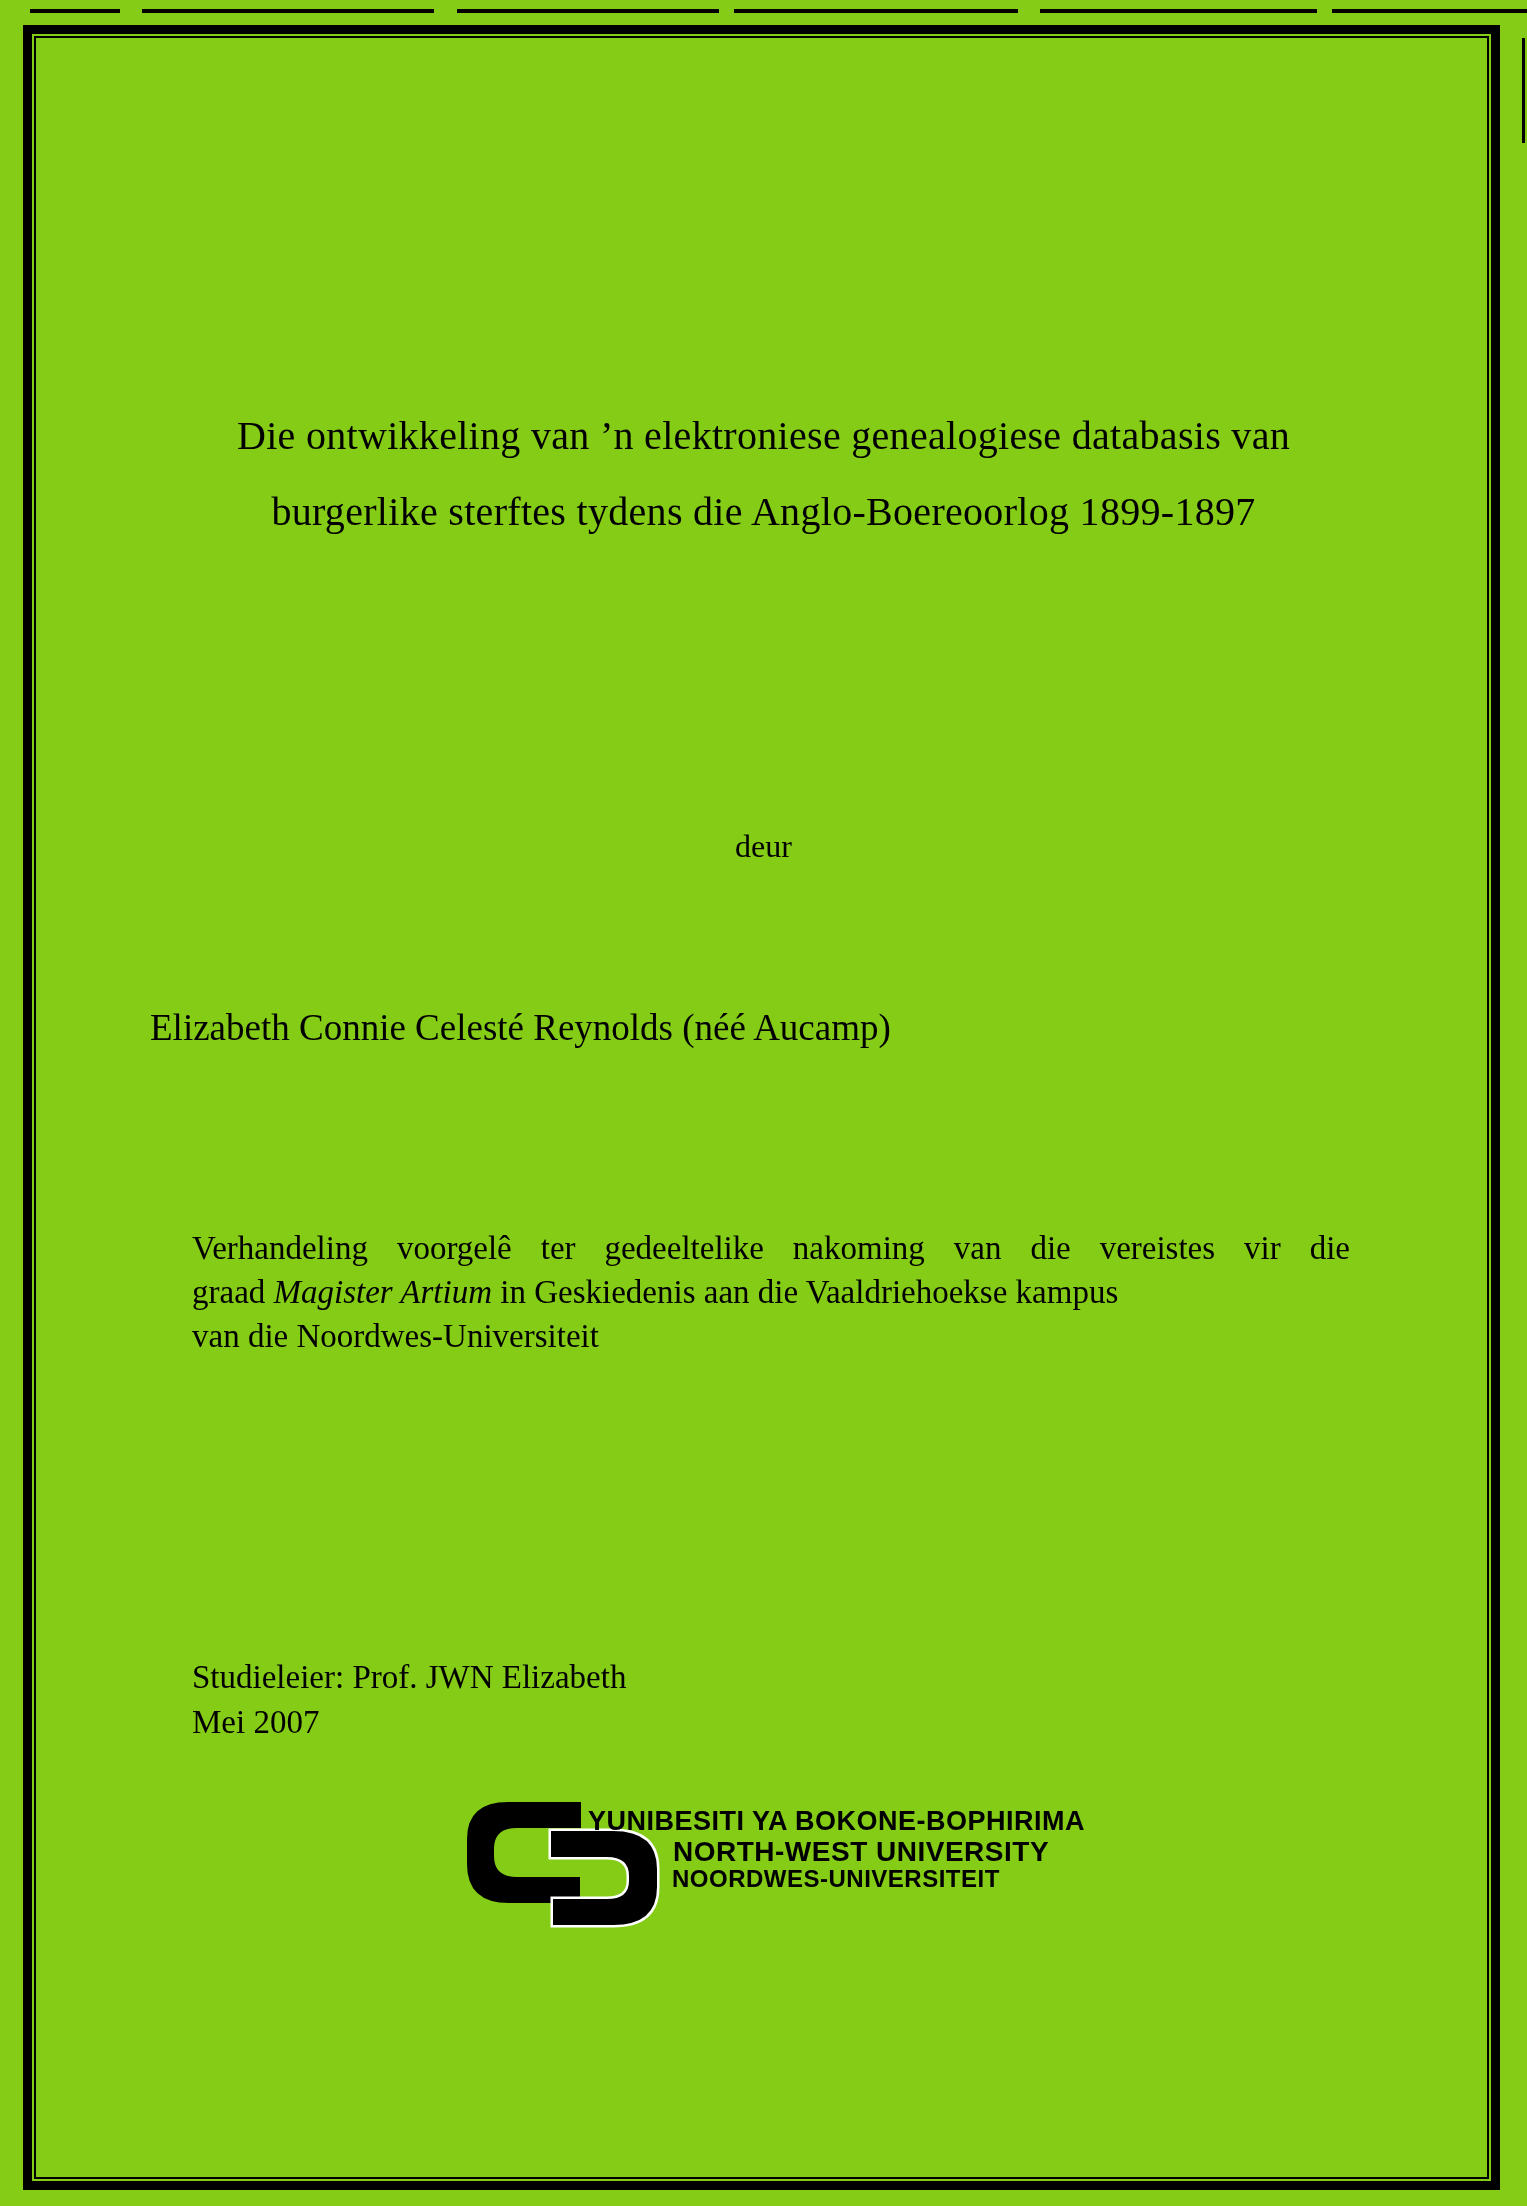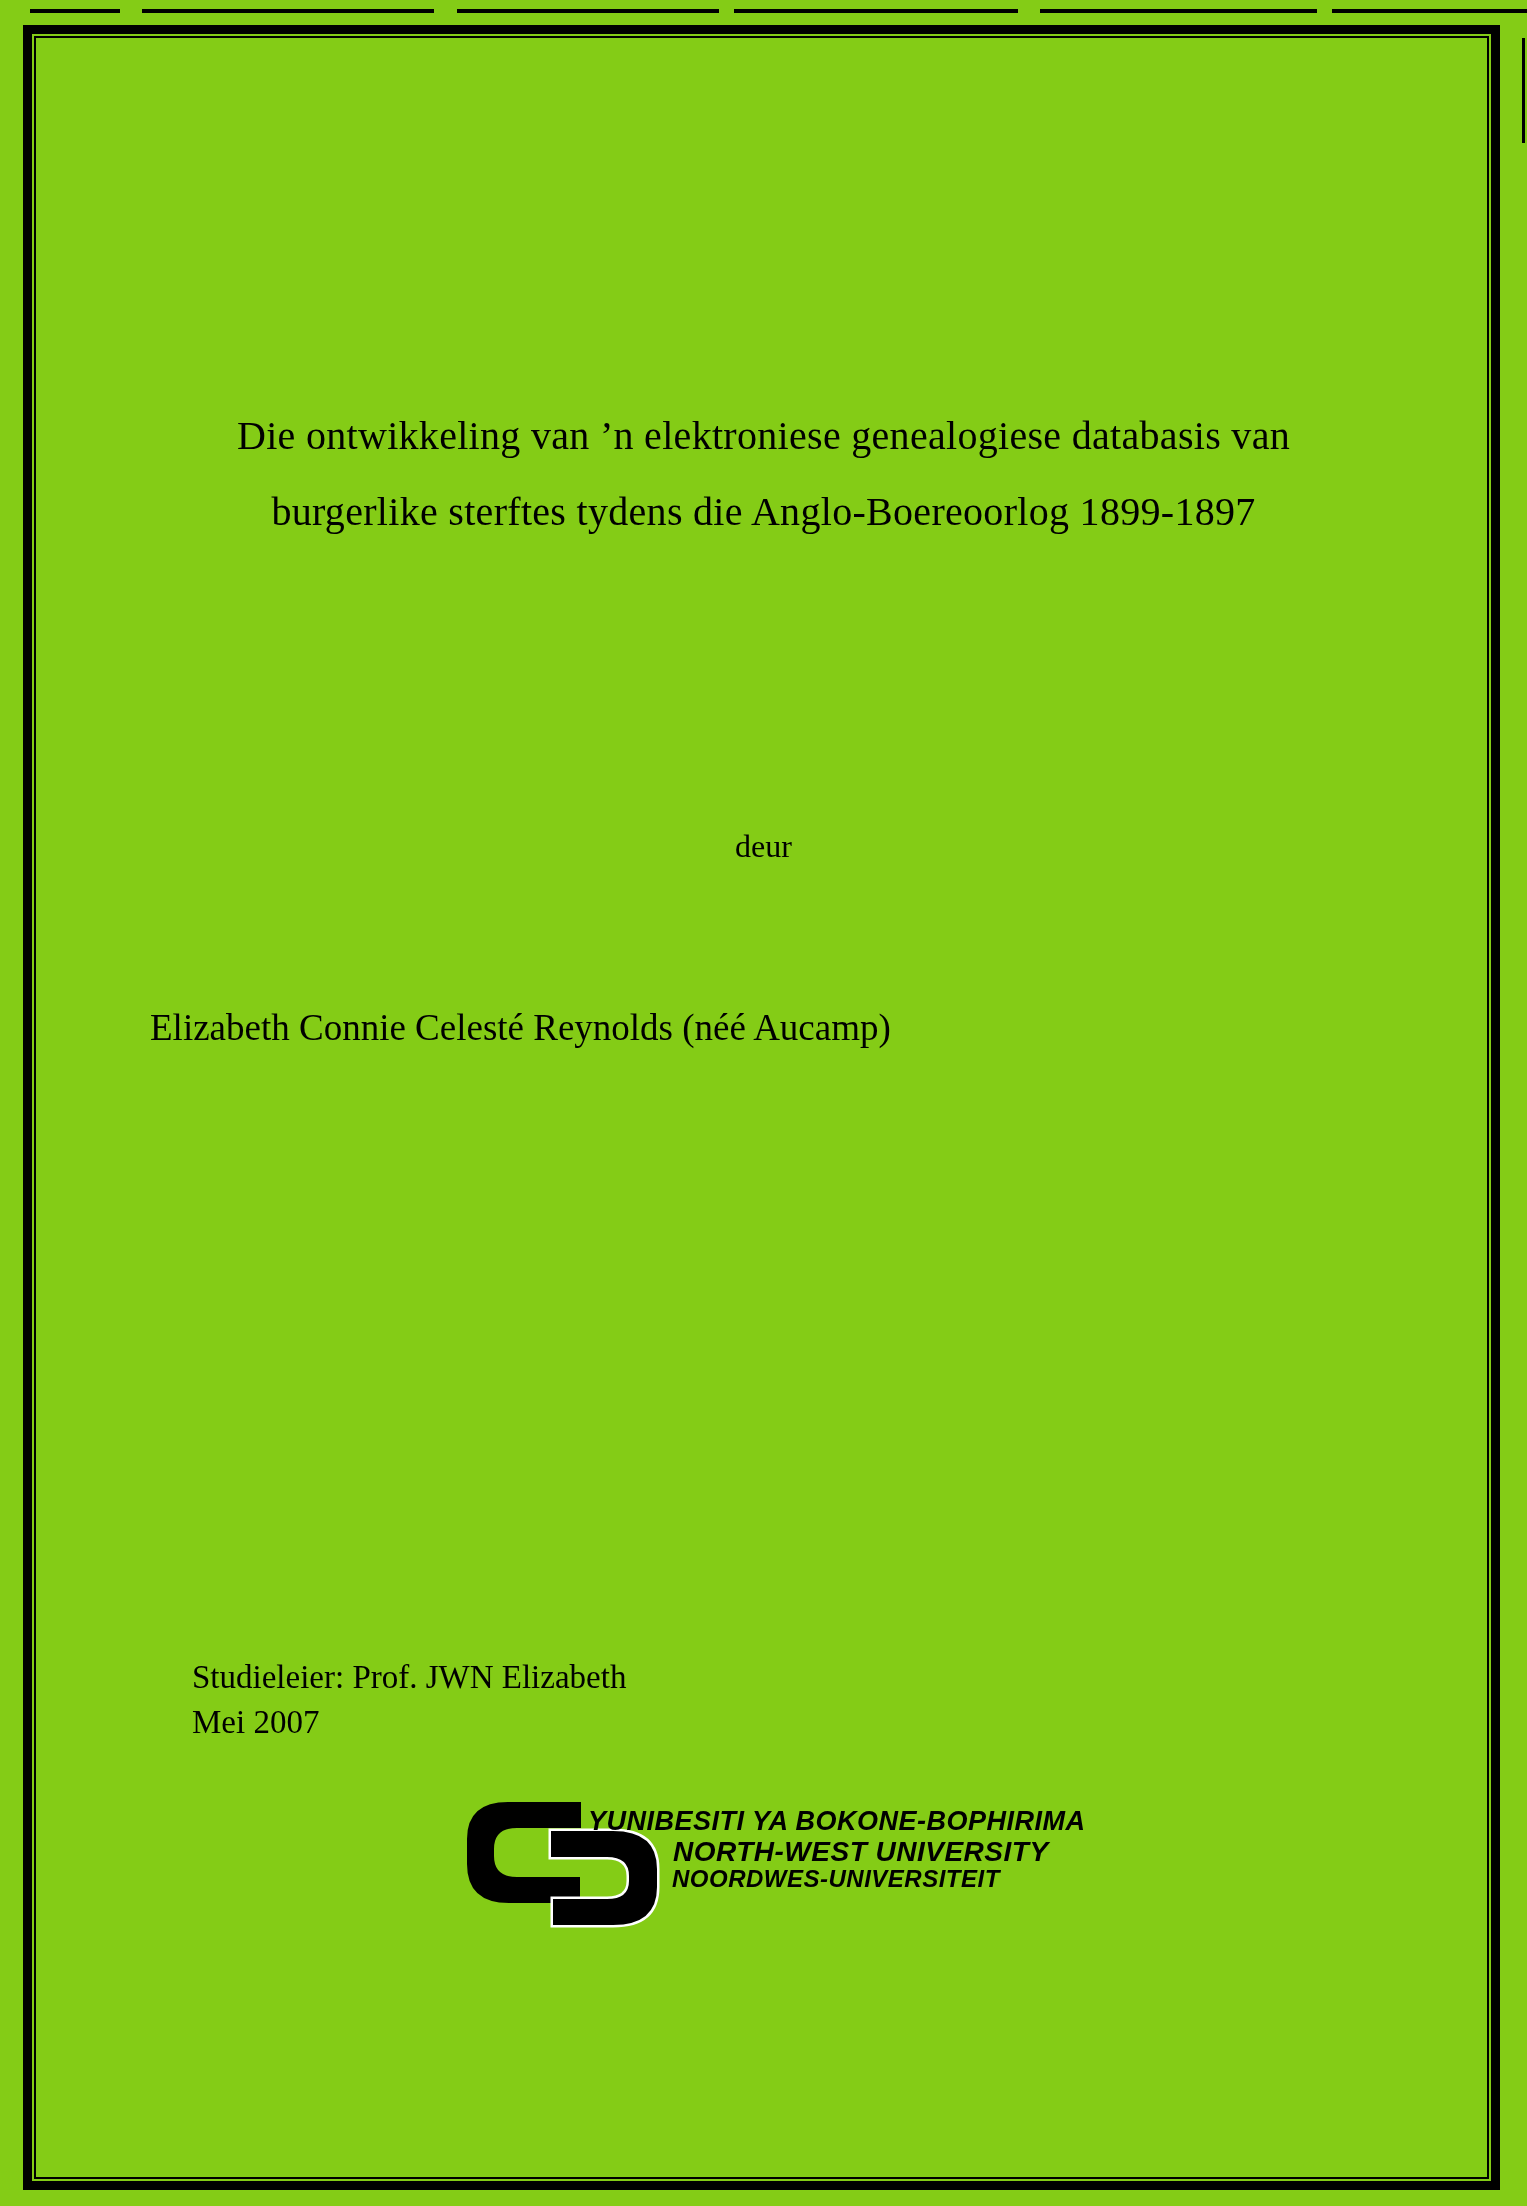--- a/index.html
+++ b/index.html
@@ -87,21 +87,20 @@
     position: absolute;
     top: 1799px; left: 463px;
     width: 198px; height: 132px;
   }
   .logo-line {
     position: absolute;
     font-family: "Liberation Sans", sans-serif;
     font-weight: 700;
     letter-spacing: 0.5px;
     white-space: nowrap;
-    font-style: italic;
   }
   .logo-l1 { top: 1806px; left: 588px; font-size: 27px; }
   .logo-l2 { top: 1836px; left: 673px; font-size: 28px; }
   .logo-l3 { top: 1865px; left: 672px; font-size: 24px; }
 </style>
 </head>
 <body>
 
 <div class="page">
 
@@ -113,20 +112,25 @@
 
   <div class="title">
     <div>Die ontwikkeling van ’n elektroniese genealogiese databasis van</div>
     <div>burgerlike sterftes tydens die Anglo-Boereoorlog 1899-1897</div>
   </div>
 
   <div class="byline">deur</div>
 
   <div class="author">Elizabeth Connie Celesté Reynolds (néé Aucamp)</div>
 
+  <div class="statement">
+    <div class="just">Verhandeling voorgelê ter gedeeltelike nakoming van die vereistes vir die</div>
+    <div><span>graad </span><em>Magister Artium</em><span> in Geskiedenis aan die Vaaldriehoekse kampus</span></div>
+    <div>van die Noordwes-Universiteit</div>
+  </div>
 
   <div class="supervisor-block">
     <div>Studieleier: Prof. JWN Elizabeth</div>
     <div>Mei 2007</div>
   </div>
 
   <svg class="logo-mark" viewBox="0 0 198 132" xmlns="http://www.w3.org/2000/svg" aria-hidden="true">
 
     <path d="M118 3 H45 Q4 3 4 40 V65 Q4 104 46 104 H117 V78 H54 Q31 78 31 57 V50 Q31 29 54 29 H118 Z" fill="#000"></path>
 

